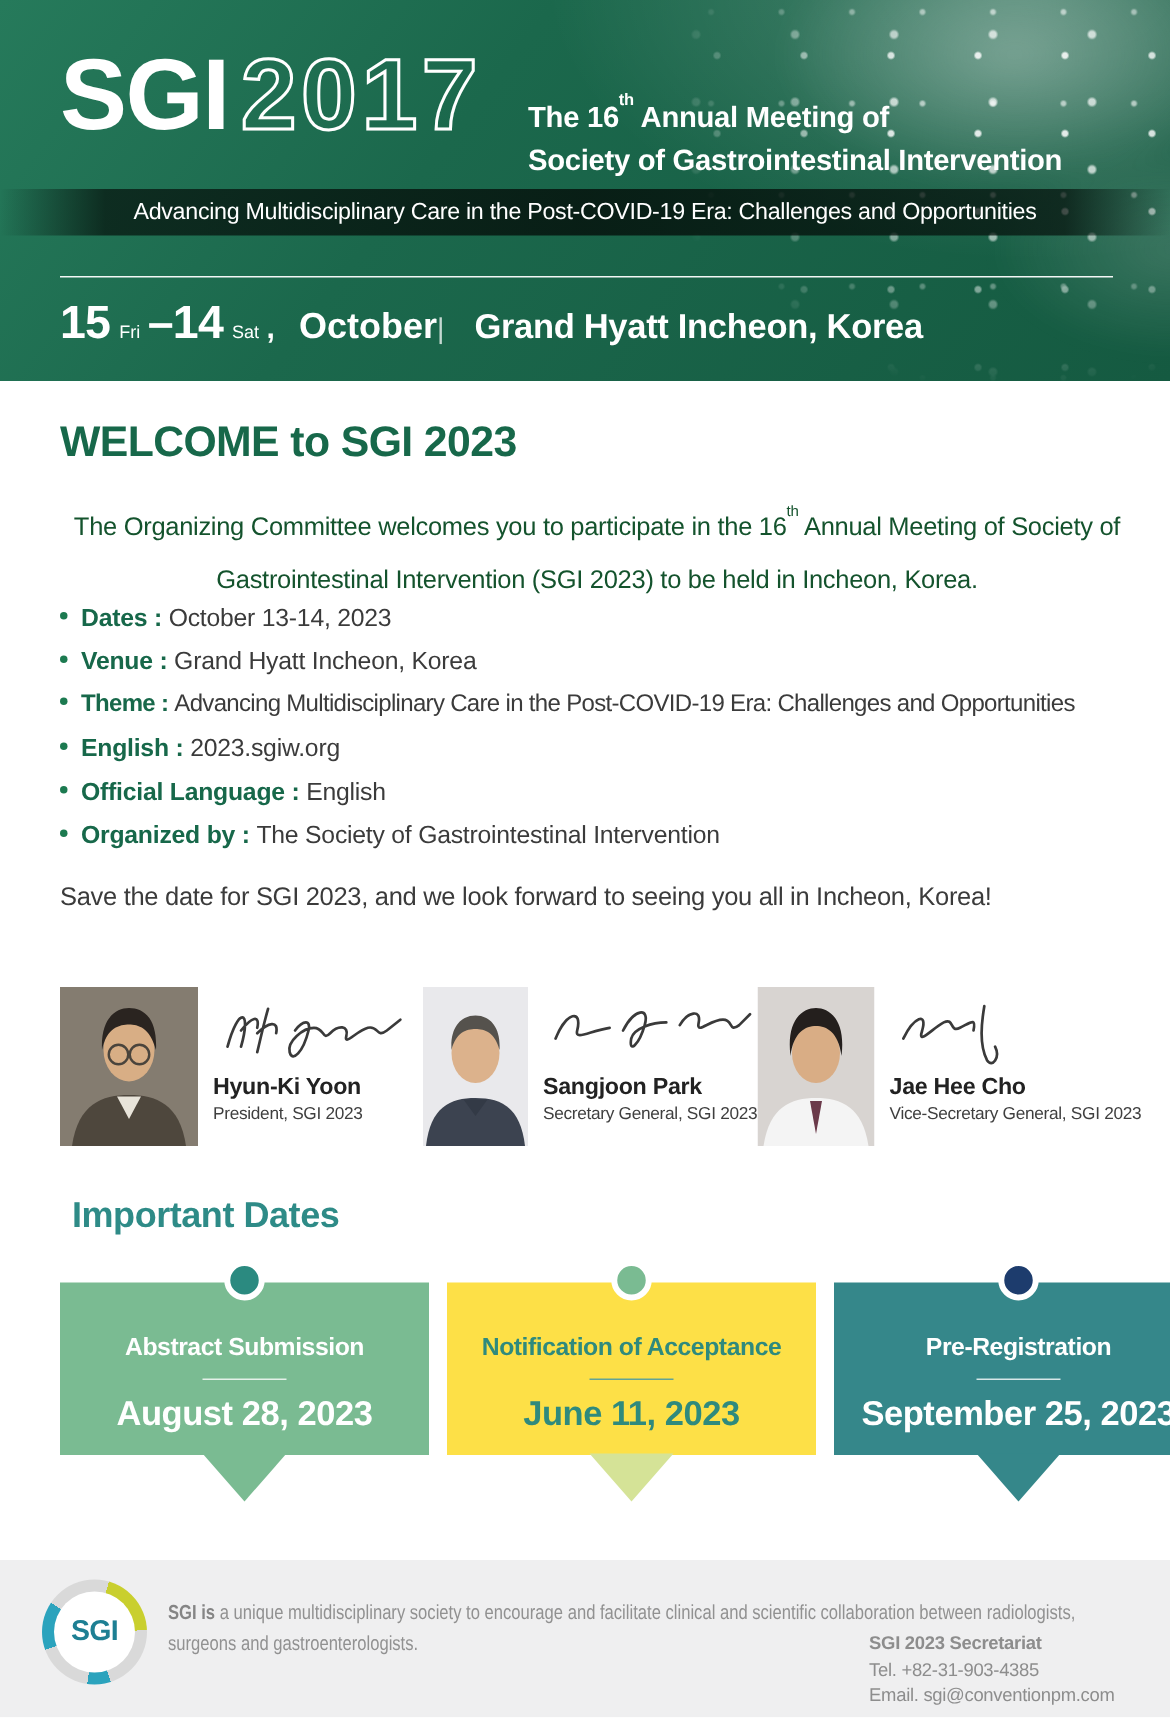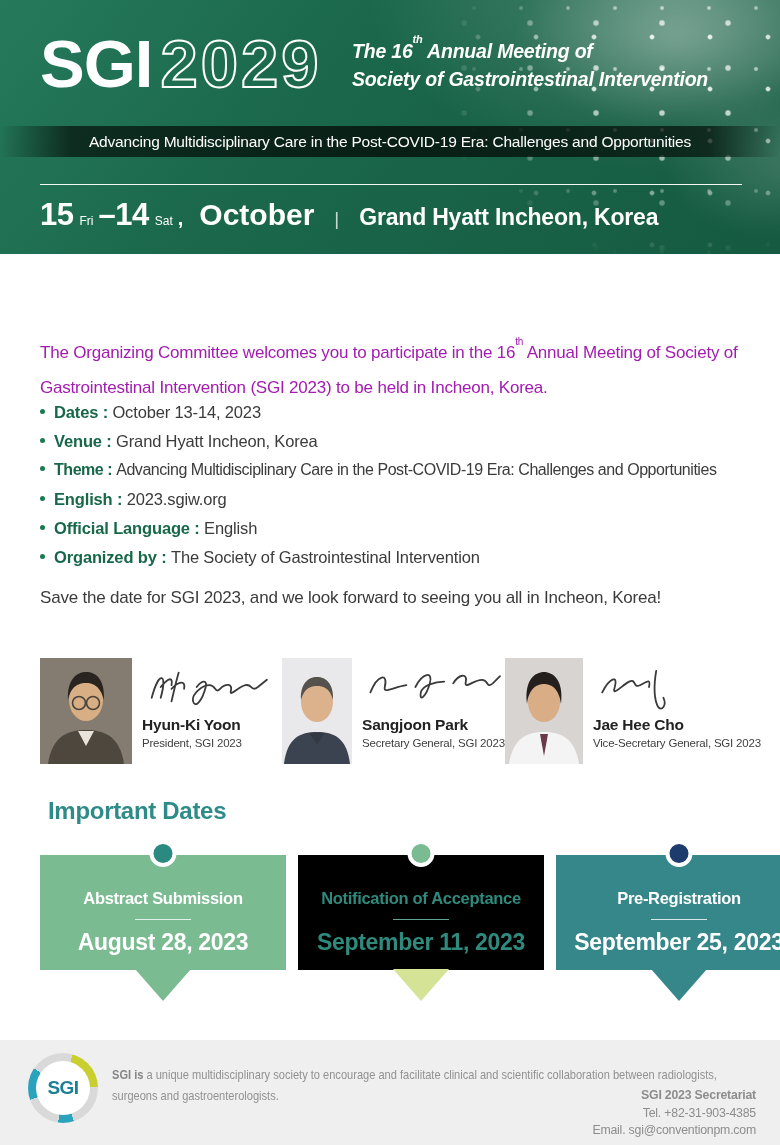--- a/index.html
+++ b/index.html
@@ -20,41 +20,41 @@
         -webkit-mask-image:radial-gradient(ellipse 70% 75% at 70% 30%, #000 25%, transparent 75%);
         mask-image:radial-gradient(ellipse 70% 75% at 70% 30%, #000 25%, transparent 75%);}
   .sparkle-layer::after{content:"";position:absolute;top:-70px;right:-50px;width:480px;height:380px;
         background:radial-gradient(ellipse 230px 130px at 68% 28%, rgba(255,255,255,.30), transparent 70%),
                    radial-gradient(ellipse 170px 100px at 90% 62%, rgba(255,255,255,.16), transparent 72%);
         filter:blur(7px);}
   .logo-row{position:absolute;top:30px;left:40px;display:flex;align-items:baseline;}
   .logo-sgi{color:#fff;font-size:67px;font-weight:700;letter-spacing:-1px;line-height:1;}
   .logo-year{color:transparent;-webkit-text-stroke:2px #ffffff;font-size:67px;font-weight:700;
              letter-spacing:3px;line-height:1;margin-left:8px;}
-  .hero-title{position:absolute;top:32px;left:352px;color:#fff;font-size:19.5px;font-weight:600;
-              line-height:28px;letter-spacing:-0.2px;font-style:italic;}
+  .hero-title{position:absolute;top:60px;left:352px;color:#fff;font-size:19.5px;font-weight:600;
+              line-height:28px;letter-spacing:-0.2px;}
   .hero-title sup{font-size:11px;position:relative;top:-7px;}
   .theme-banner{position:absolute;top:126px;left:0;width:780px;height:31px;display:flex;
         align-items:center;justify-content:center;
         background:linear-gradient(90deg,rgba(6,18,13,0) 0%,rgba(6,18,13,.72) 9%,rgba(4,13,9,.80) 50%,rgba(6,18,13,.72) 91%,rgba(6,18,13,0) 100%);}
   .theme-banner span{color:#fff;font-size:15.5px;font-weight:500;letter-spacing:-0.2px;}
   .hero-rule{position:absolute;top:184px;left:40px;width:702px;height:1px;background:rgba(255,255,255,.95);}
   .date-row{position:absolute;top:197px;left:40px;display:flex;align-items:baseline;color:#fff;}
   .d-big{font-size:31px;font-weight:700;letter-spacing:-0.5px;}
   .d-small{font-size:12px;font-weight:500;margin:0 5px 0 6px;}
   .d-comma{font-size:20px;font-weight:700;margin-right:16px;}
-  .d-month{font-size:30px;font-weight:600;margin-right:20px;}
+  .d-month{font-size:24px;font-weight:600;}
   .d-sep{font-size:19px;font-weight:300;color:rgba(255,255,255,.75);margin-right:20px;}
   .d-venue{font-size:23px;font-weight:600;letter-spacing:-0.2px;}
 
   
   .welcome-h{position:absolute;top:279px;left:40px;margin:0;color:#17684a;font-size:28.5px;
              font-weight:700;letter-spacing:-0.4px;}
-  .intro{position:absolute;top:330px;left:40px;width:716px;margin:0;color:#a21caf;font-size:17px;
-         line-height:35px;letter-spacing:-0.2px;}
+  .intro{position:absolute;top:330px;left:40px;width:716px;margin:0;color:#14532d;font-size:17px;
+         line-height:35px;letter-spacing:-0.2px;text-align:center;}
   .intro sup{font-size:10px;position:relative;top:-6px;}
   .details{position:absolute;top:403px;left:40px;margin:0;padding:0;list-style:none;width:728px;}
   .details li{display:flex;align-items:baseline;height:29px;font-size:16.5px;letter-spacing:-0.15px;
               white-space:nowrap;}
   .details li.tight{font-size:16px;letter-spacing:-0.45px;}
   .dot-b{width:5px;height:5px;border-radius:50%;background:#1c7a50;margin-right:9px;flex:0 0 auto;
          position:relative;top:-4px;}
   .lbl{color:#17684a;font-weight:700;}
   .sep{color:#17684a;font-weight:700;white-space:pre;}
   .val{color:#3b3b3b;}
@@ -86,52 +86,52 @@
          border-radius:50%;border:4px solid #fff;box-sizing:content-box;}
   .dtitle{margin-top:34px;font-size:16.5px;font-weight:700;letter-spacing:-0.3px;}
   .dline{width:56px;height:1px;margin:11px auto 0;}
   .ddate{margin-top:9px;font-size:23px;font-weight:700;letter-spacing:-0.3px;}
   .tail{position:absolute;bottom:-31px;left:50%;margin-left:-28px;width:0;height:0;
         border-left:28px solid transparent;border-right:28px solid transparent;border-top-width:32px;
         border-top-style:solid;}
   .dcard0{background:#7abb92;color:#fff;}
   .dcard0 .cdot{background:#2b8a80;} .dcard0 .dline{background:rgba(255,255,255,.8);}
   .dcard0 .tail{border-top-color:#7abb92;}
-  .dcard1{background:#000000;color:#2f8a7d;}
+  .dcard1{background:#fde047;color:#2f8a7d;}
   .dcard1 .cdot{background:#7abb92;} .dcard1 .dline{background:#62a396;}
   .dcard1 .tail{border-top-color:#d5e397;}
   .dcard2{background:#35878a;color:#fff;}
   .dcard2 .cdot{background:#1d3c6d;} .dcard2 .dline{background:rgba(255,255,255,.8);}
   .dcard2 .tail{border-top-color:#35878a;}
 
   
   .pfooter{position:absolute;top:1040px;left:0;width:780px;height:105px;background:#efeff0;}
   .flogo{position:absolute;top:13px;left:28px;width:70px;height:70px;border-radius:50%;
          background:conic-gradient(from 0deg,#d9d9d9 0deg 16deg,#c9cf2e 16deg 88deg,#d9d9d9 88deg 162deg,
                     #2ba3bd 162deg 188deg,#d9d9d9 188deg 250deg,#2ba3bd 250deg 304deg,#d9d9d9 304deg 360deg);
          display:flex;align-items:center;justify-content:center;}
   .flogo-inner{width:54px;height:54px;border-radius:50%;background:#fff;display:flex;align-items:center;
          justify-content:center;color:#1d7f93;font-weight:700;font-size:19px;letter-spacing:-0.5px;}
   .fabout{position:absolute;top:24px;left:112px;color:#919191;font-size:13.5px;line-height:21px;
           white-space:nowrap;transform:scaleX(0.82);transform-origin:left top;}
   .fabout .b{font-weight:700;color:#858585;}
-  .fsec{position:absolute;top:47px;right:24px;text-align:right;color:#8d8d8d;font-size:12.3px;
+  .fsec{position:absolute;top:47px;right:37px;text-align:left;color:#8d8d8d;font-size:12.3px;
         line-height:17.5px;letter-spacing:-0.2px;}
   .fsec .b{font-weight:700;}
 </style>
 </head>
 <body>
 
 <div class="page">
 
   <header class="hero">
     <div class="sparkle-layer"></div>
     <div class="logo-row">
       <span class="logo-sgi">SGI</span>
-      <span class="logo-year">2029</span>
+      <span class="logo-year">2017</span>
     </div>
     <div class="hero-title">
       <div><span>The 16</span><sup>th</sup><span> Annual Meeting of</span></div>
       <div>Society of Gastrointestinal Intervention</div>
     </div>
     <div class="theme-banner">
       <span>Advancing Multidisciplinary Care in the Post-COVID-19 Era: Challenges and Opportunities</span>
     </div>
     <div class="hero-rule"></div>
     <div class="date-row">
@@ -139,20 +139,21 @@
       <span class="d-small">Fri</span>
       <span class="d-big">–14</span>
       <span class="d-small">Sat</span>
       <span class="d-comma">,</span>
       <span class="d-month">October</span>
       <span class="d-sep">|</span>
       <span class="d-venue">Grand Hyatt Incheon, Korea</span>
     </div>
   </header>
 
+  <h1 class="welcome-h">WELCOME to SGI 2023</h1>
   <p class="intro"><span>The Organizing Committee welcomes you to participate in  the 16</span><sup>th</sup><span> Annual Meeting of Society of Gastrointestinal Intervention (SGI 2023) to be held in Incheon, Korea.</span></p>
 
   <ul class="details">
     <li>
         <span class="dot-b"></span>
         <span class="lbl">Dates</span>
         <span class="sep"> : </span>
         <span class="val">October 13-14, 2023</span>
       </li>
     <li>
@@ -256,21 +257,21 @@
       <div class="cdot"></div>
       <div class="dtitle">Abstract Submission</div>
       <div class="dline"></div>
       <div class="ddate">August 28, 2023</div>
       <div class="tail"></div>
     </div>
     <div class="dcard dcard1">
       <div class="cdot"></div>
       <div class="dtitle">Notification of Acceptance</div>
       <div class="dline"></div>
-      <div class="ddate">September 11, 2023</div>
+      <div class="ddate">June 11, 2023</div>
       <div class="tail"></div>
     </div>
     <div class="dcard dcard2">
       <div class="cdot"></div>
       <div class="dtitle">Pre-Registration</div>
       <div class="dline"></div>
       <div class="ddate">September 25, 2023</div>
       <div class="tail"></div>
     </div>
   </div>

